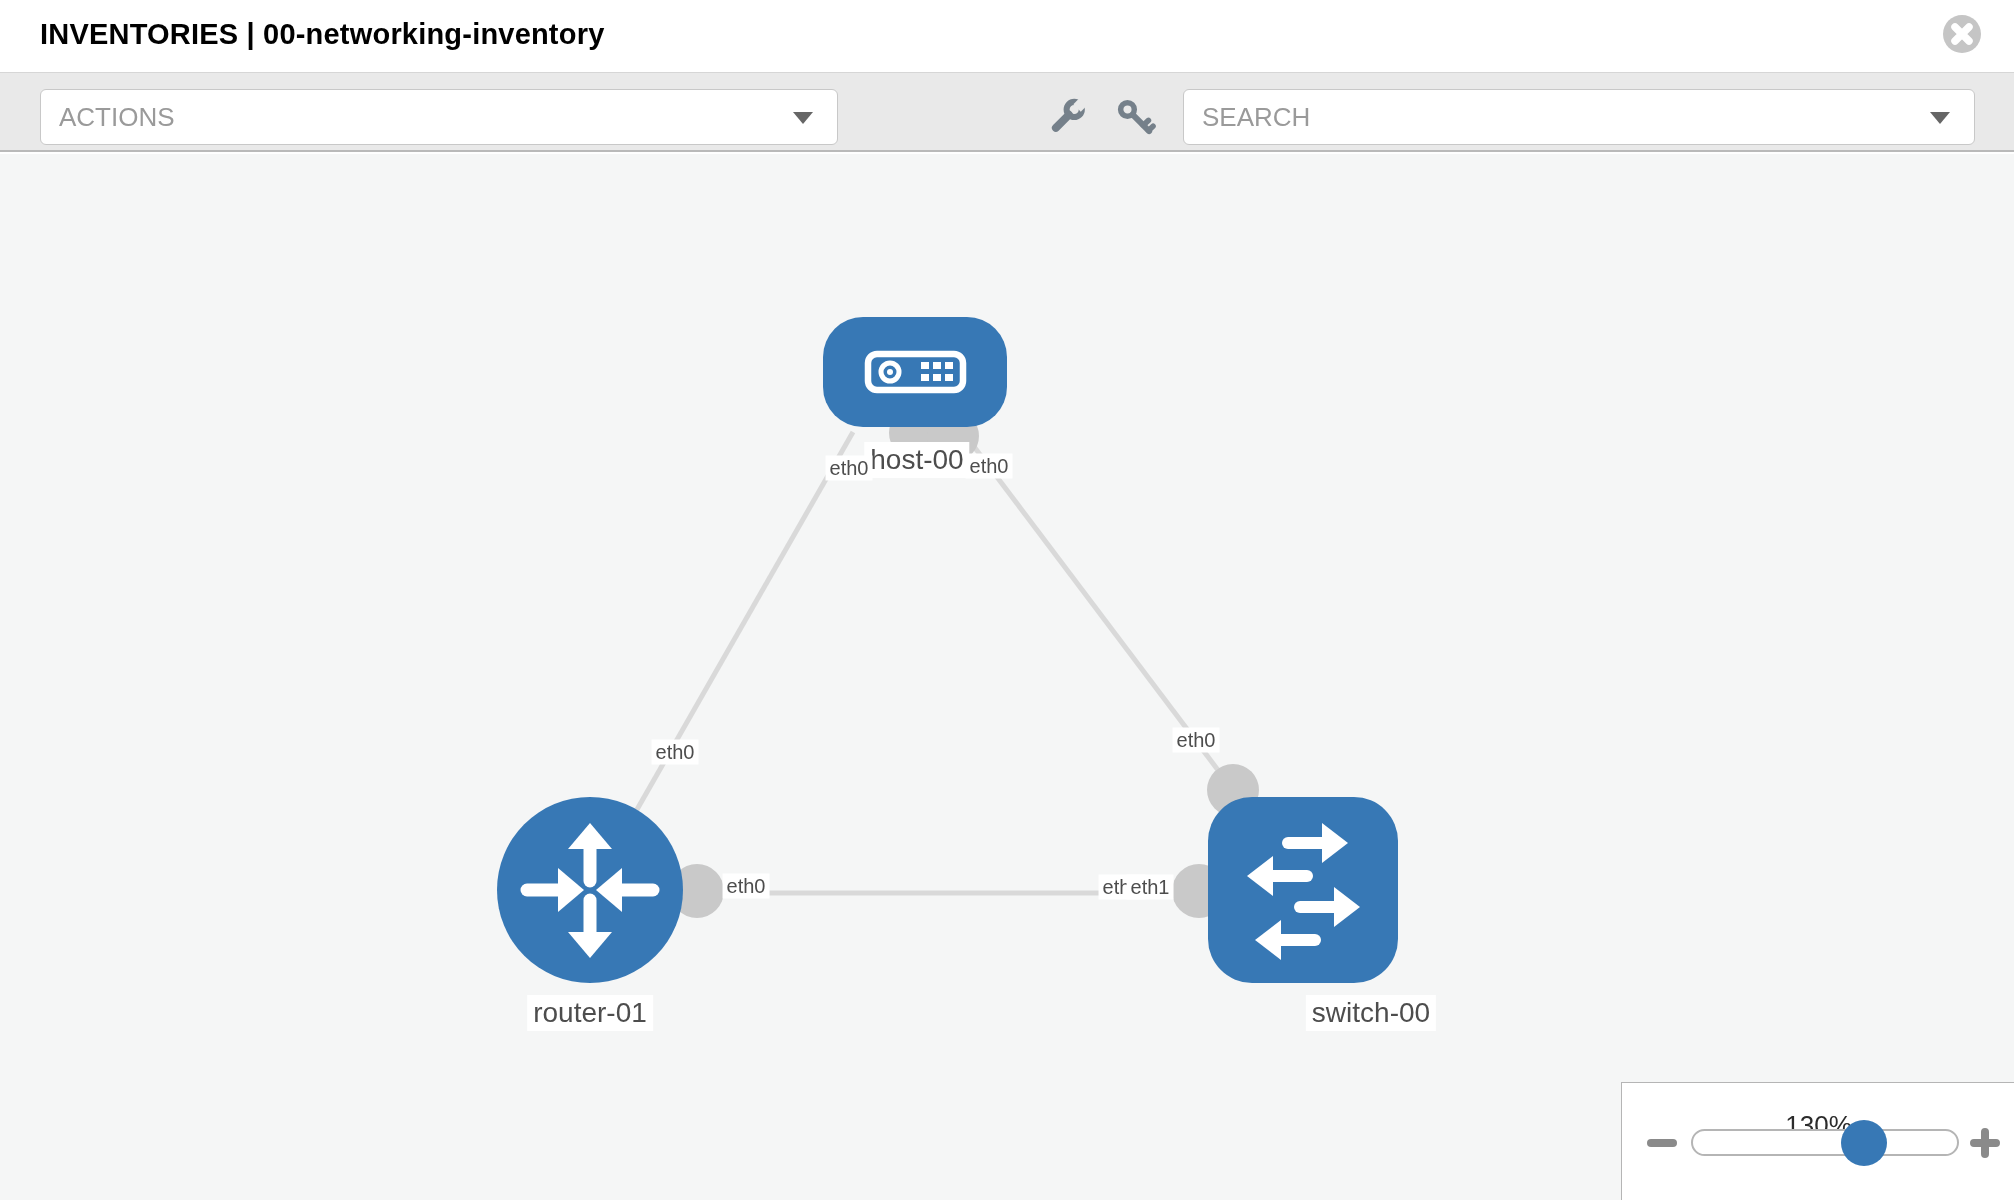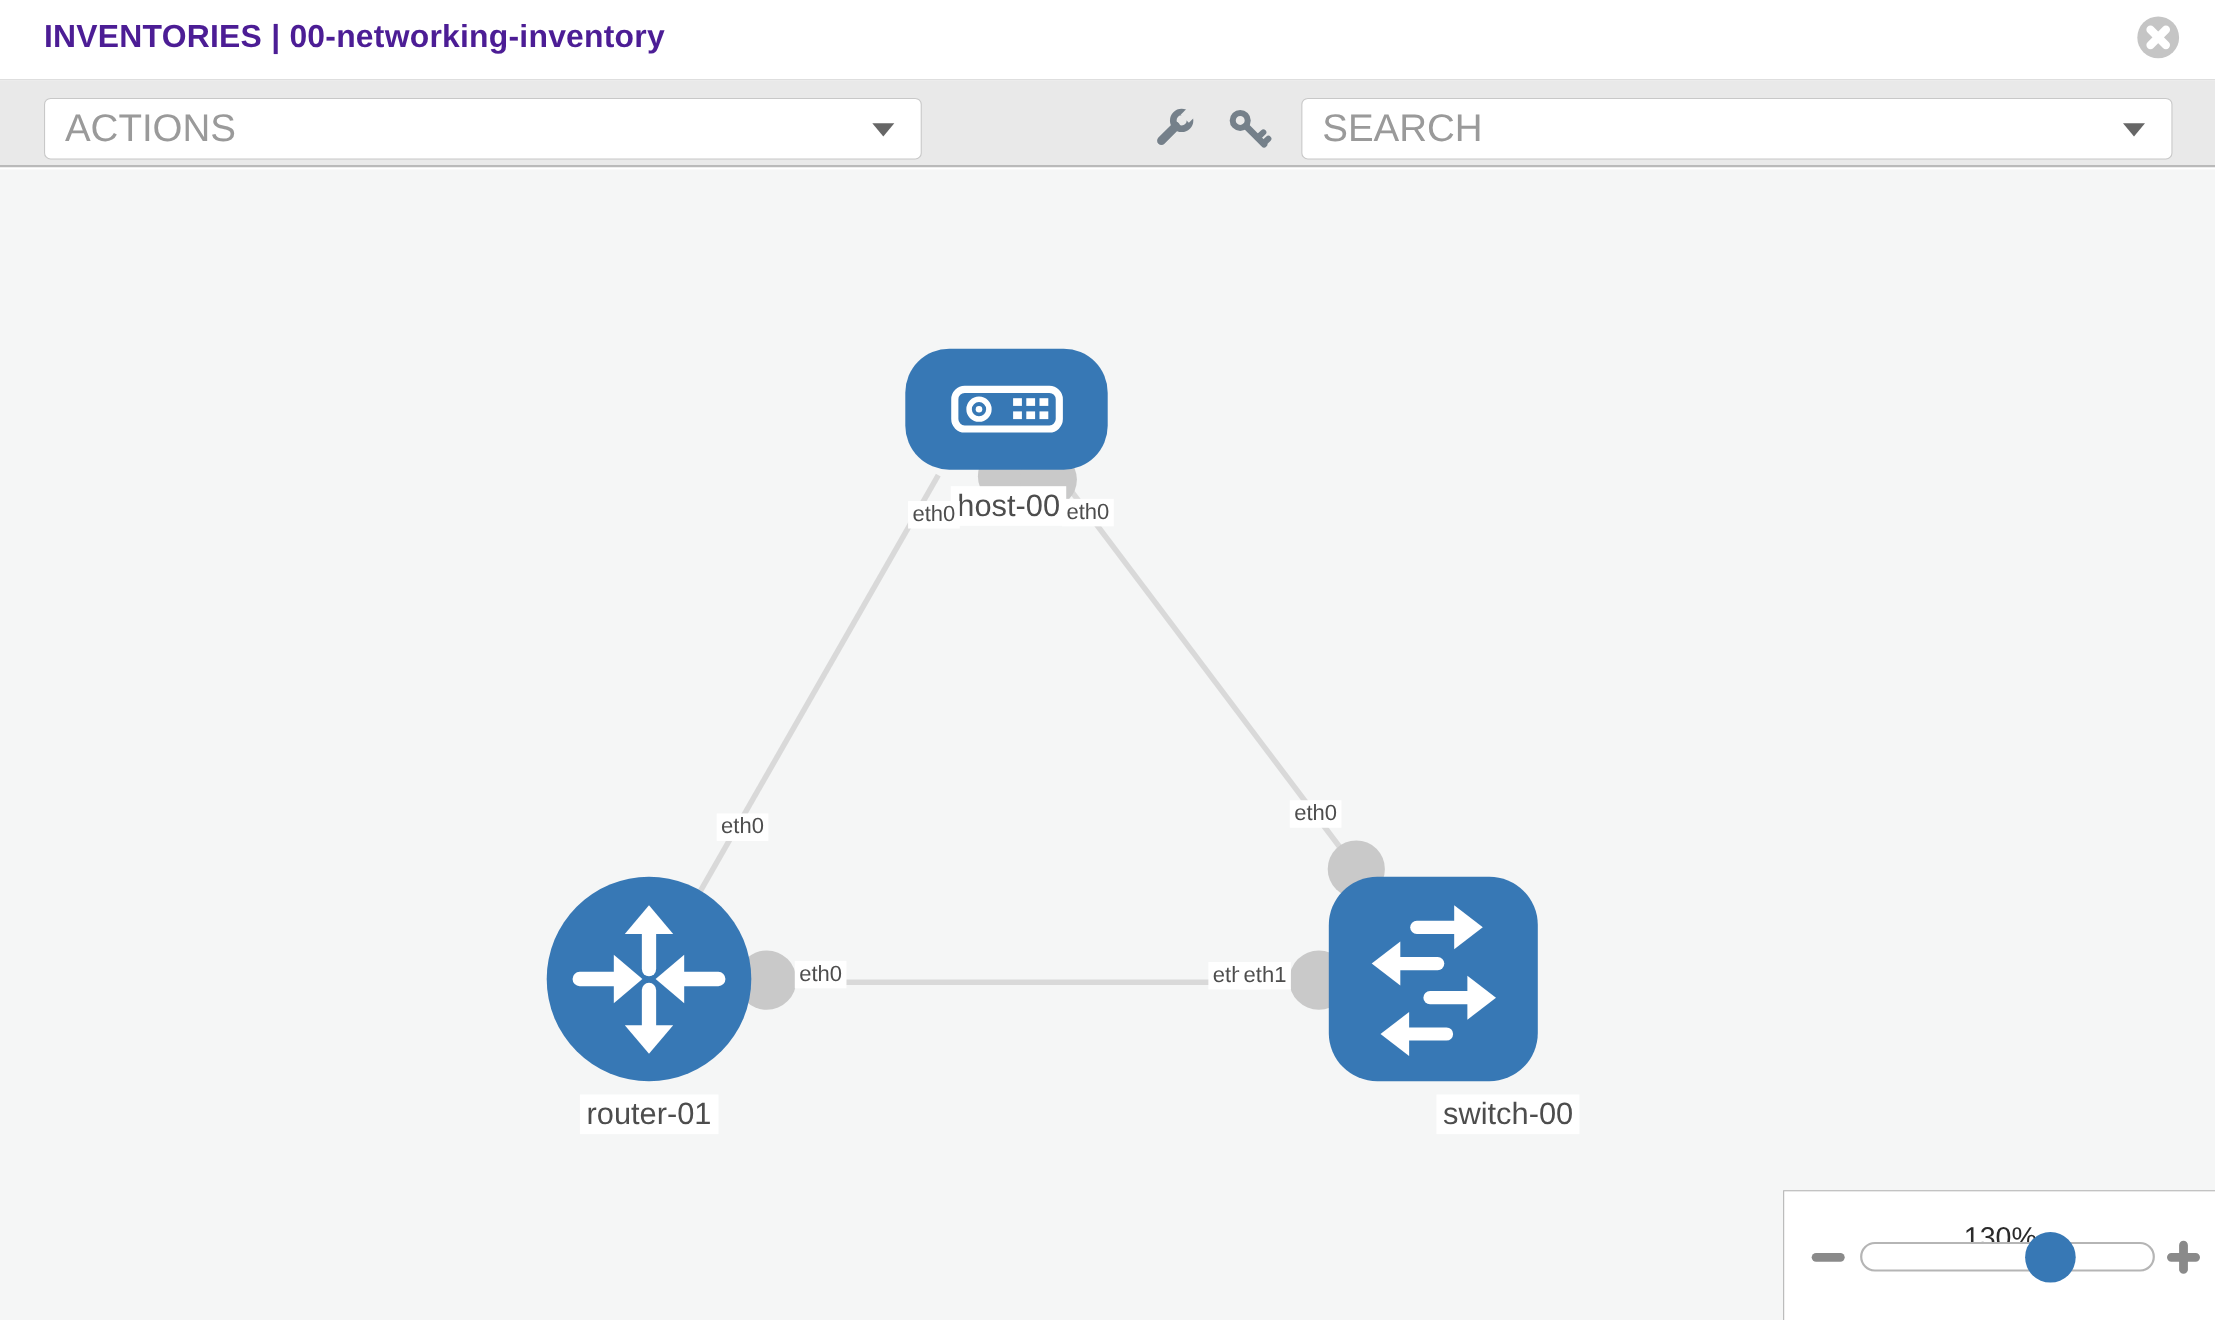--- a/index.html
+++ b/index.html
@@ -2,26 +2,26 @@
 <html><head>
 <meta charset="utf-8">
 <style>
   html,body{margin:0;padding:0;}
   body{
     width:2014px;height:1200px;position:relative;overflow:hidden;
     background:#ffffff;font-family:"Liberation Sans","DejaVu Sans",sans-serif;
   }
   
   .header{position:absolute;left:0;top:0;width:2014px;height:72px;background:#fff;border-bottom:1px solid #d6d6d6;}
-  .header-title{position:absolute;left:40px;top:18px;font-size:29px;font-weight:bold;color:#4c1d95;letter-spacing:.2px;}
+  .header-title{position:absolute;left:40px;top:18px;font-size:29px;font-weight:bold;color:#000000;letter-spacing:.2px;}
   .close-btn{position:absolute;left:1940px;top:12px;width:44px;height:44px;cursor:pointer;background:none;border:none;padding:0;}
   
   .toolbar{position:absolute;left:0;top:73px;width:2014px;height:79px;background:#e9e9e9;border-bottom:2px solid #b9b9b9;box-sizing:border-box;}
   .dropdown{position:absolute;top:16px;height:56px;background:#fff;border:1px solid #c8c8c8;border-radius:6px;box-sizing:border-box;cursor:pointer;}
-  .dropdown .dd-text{position:absolute;left:18px;top:0;line-height:54px;font-size:35px;color:#9a9a9a;}
+  .dropdown .dd-text{position:absolute;left:18px;top:0;line-height:54px;font-size:26px;color:#9a9a9a;}
   .caret{position:absolute;right:24px;top:22px;width:0;height:0;border-left:10px solid transparent;border-right:10px solid transparent;border-top:12px solid #666;}
   .tool-icon-btn{position:absolute;top:24px;width:42px;height:42px;background:none;border:none;padding:0;cursor:pointer;}
   
   .canvas{position:absolute;left:0;top:154px;width:2014px;height:1046px;background:#f5f6f6;}
   .canvas svg{position:absolute;left:0;top:0;}
   .graph-label{position:absolute;transform:translate(-50%,-50%);background:#ffffff;color:#4d4d4d;white-space:nowrap;}
   .node-label{font-size:28px;padding:2px 6px;z-index:5;text-align:center;}
   .eth-label{font-size:20px;padding:1px 4px;z-index:6;text-align:right;}
   .eth-label.back{z-index:6;}
   .eth-label.front{z-index:7;}

